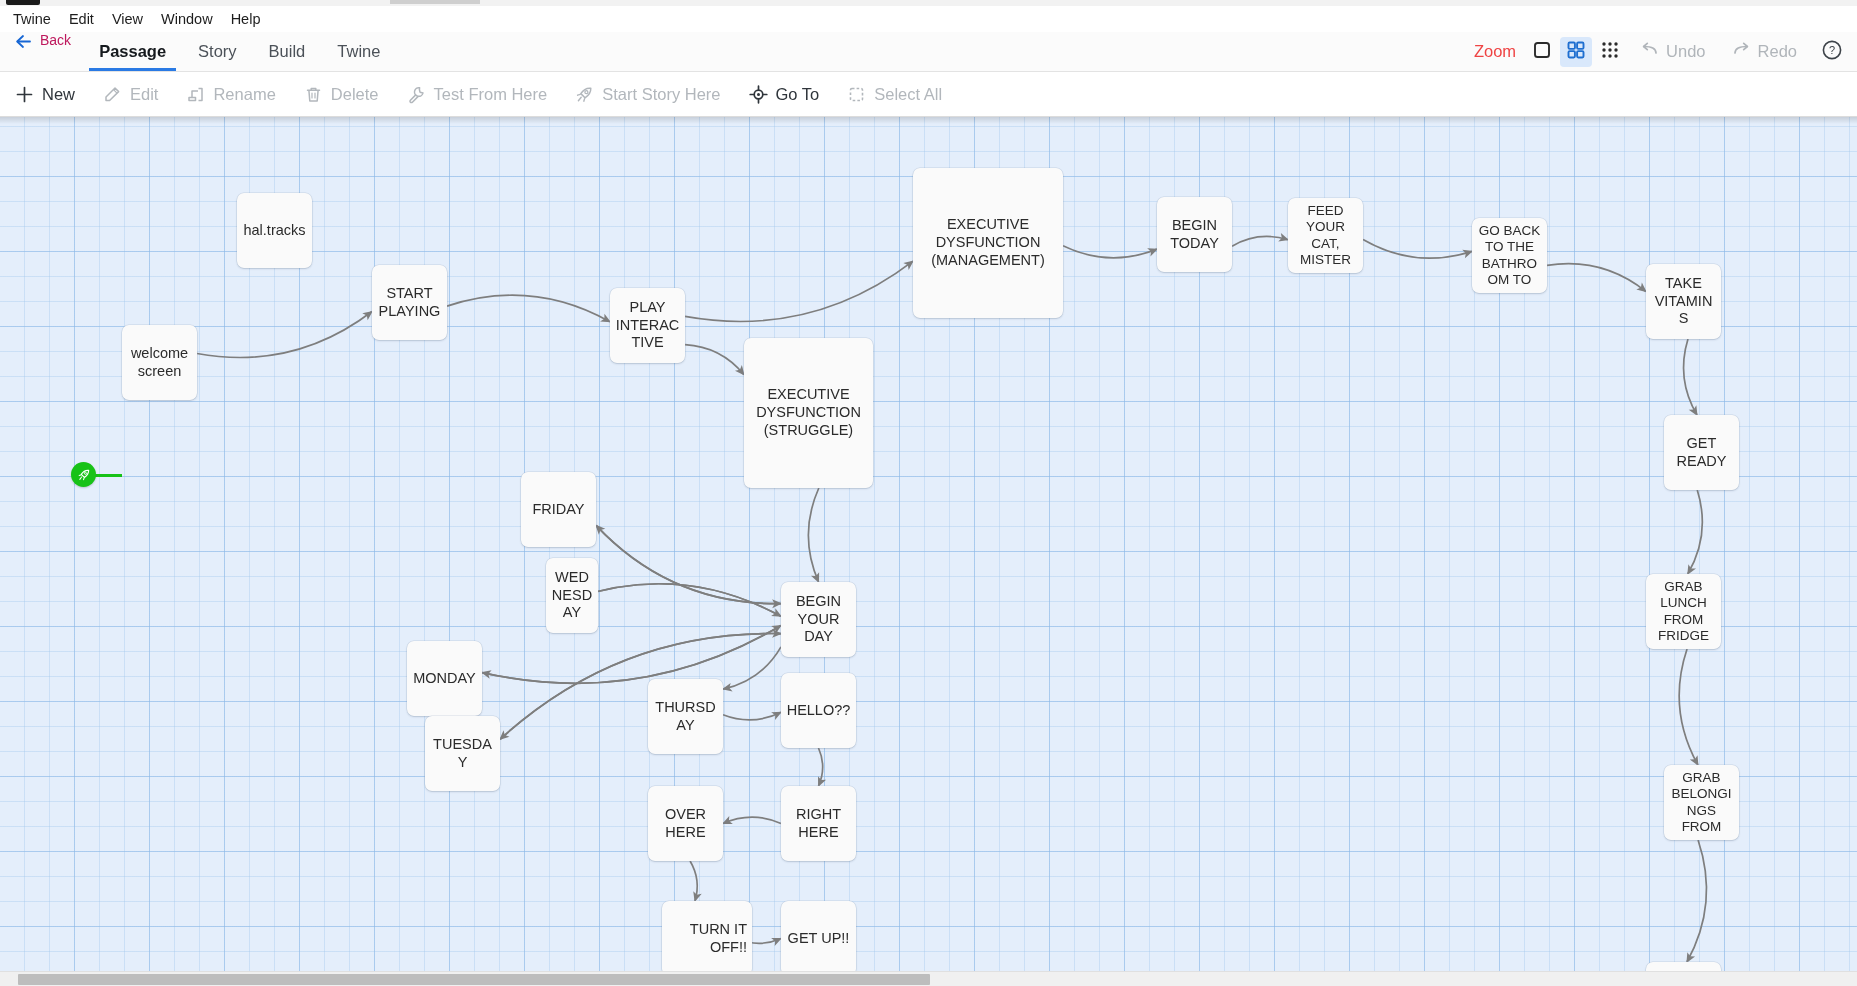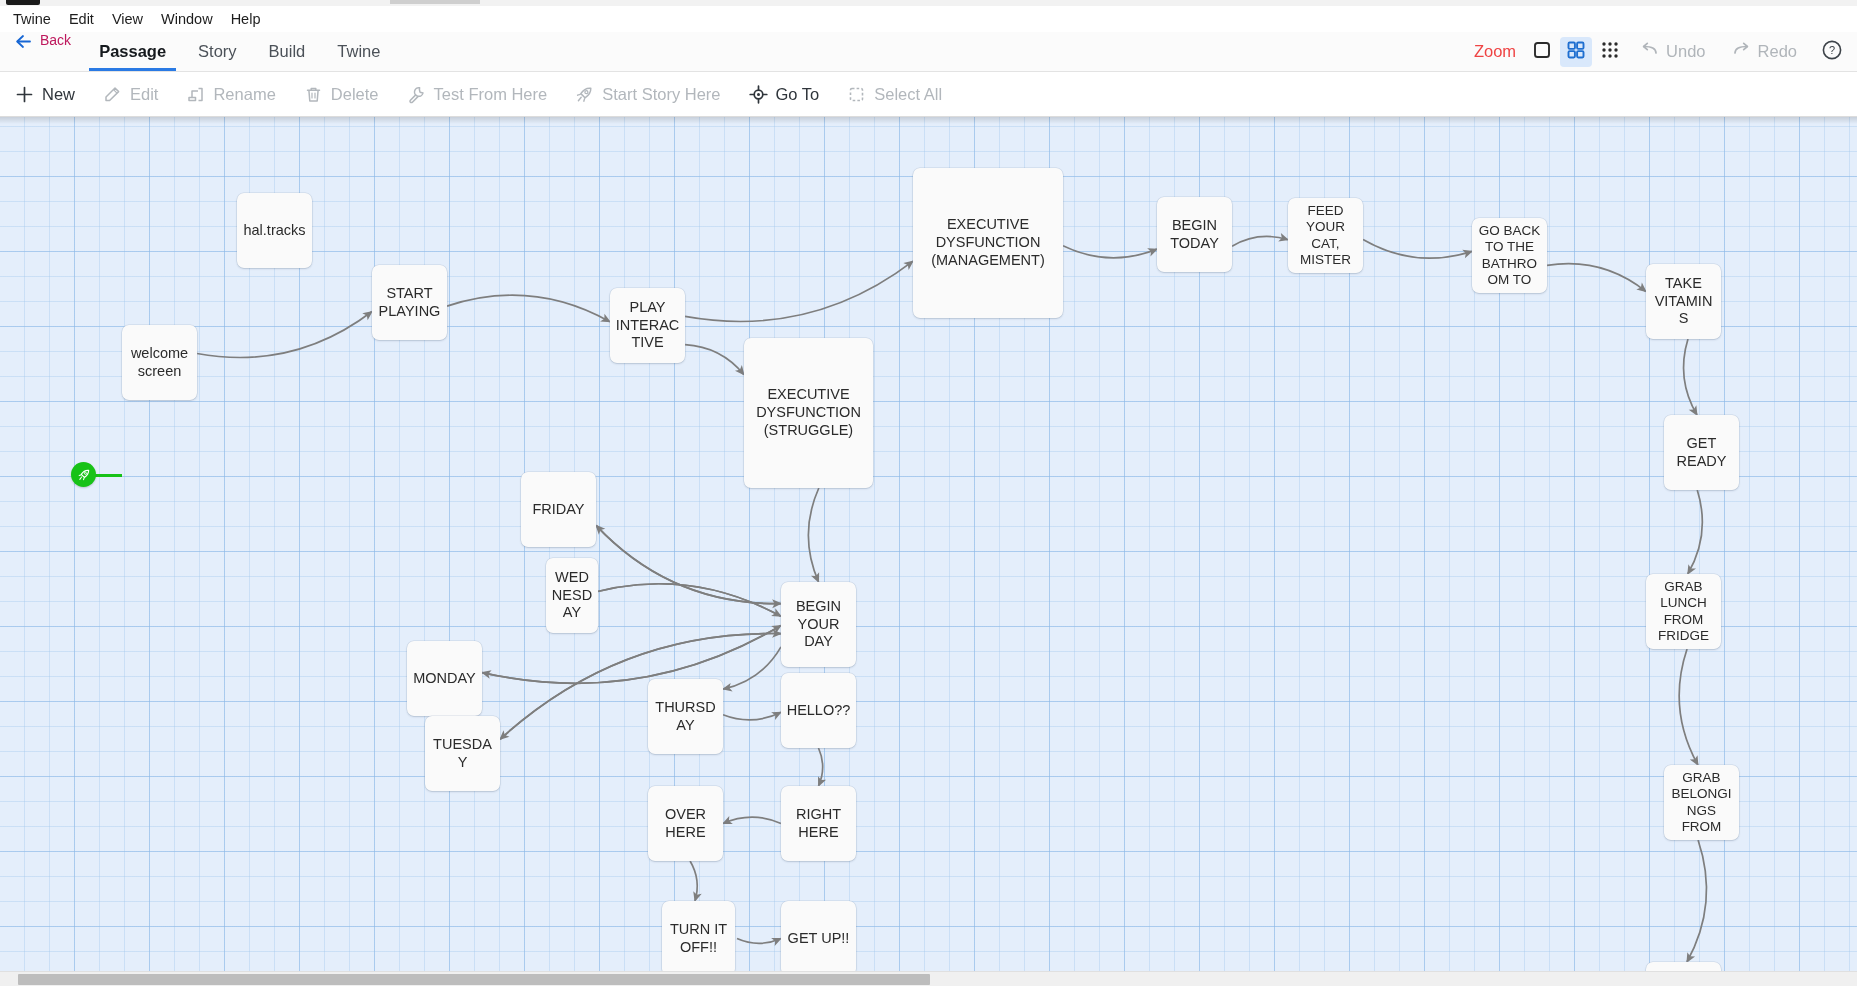--- a/index.html
+++ b/index.html
@@ -500,33 +500,33 @@
       </div>
       <div class="passage" style="left: 407px; top: 524px; width: 75px; height: 75px;">
         <span class="ptext">MONDAY</span>
       </div>
       <div class="passage" style="left: 425px; top: 599px; width: 75px; height: 75px;">
         <span class="ptext">TUESDAY</span>
       </div>
       <div class="passage" style="left: 648px; top: 562px; width: 75px; height: 75px;">
         <span class="ptext">THURSDAY</span>
       </div>
-      <div class="passage" style="left: 781px; top: 465px; width: 75px; height: 85px;">
+      <div class="passage" style="left: 781px; top: 465px; width: 75px; height: 75px;">
         <span class="ptext">BEGIN YOUR DAY</span>
       </div>
       <div class="passage" style="left: 781px; top: 556px; width: 75px; height: 75px;">
         <span class="ptext">HELLO??</span>
       </div>
       <div class="passage" style="left: 648px; top: 669px; width: 75px; height: 75px;">
         <span class="ptext">OVER HERE</span>
       </div>
       <div class="passage" style="left: 781px; top: 669px; width: 75px; height: 75px;">
         <span class="ptext">RIGHT HERE</span>
       </div>
-      <div class="passage" style="left: 662px; top: 784px; width: 73px; height: 75px;">
+      <div class="passage" style="left: 662px; top: 784px; width: 90px; height: 75px; text-align: right;">
         <span class="ptext">TURN IT OFF!!</span>
       </div>
       <div class="passage" style="left: 781px; top: 784px; width: 75px; height: 75px;">
         <span class="ptext">GET UP!!</span>
       </div>
     </div>
 
   <div class="start-line" style="left:94px; top:357px; width:28px;"></div>
   <div class="start-marker" style="left:71px; top:345px;">
     <svg width="14" height="14" viewBox="0 0 19 19">

